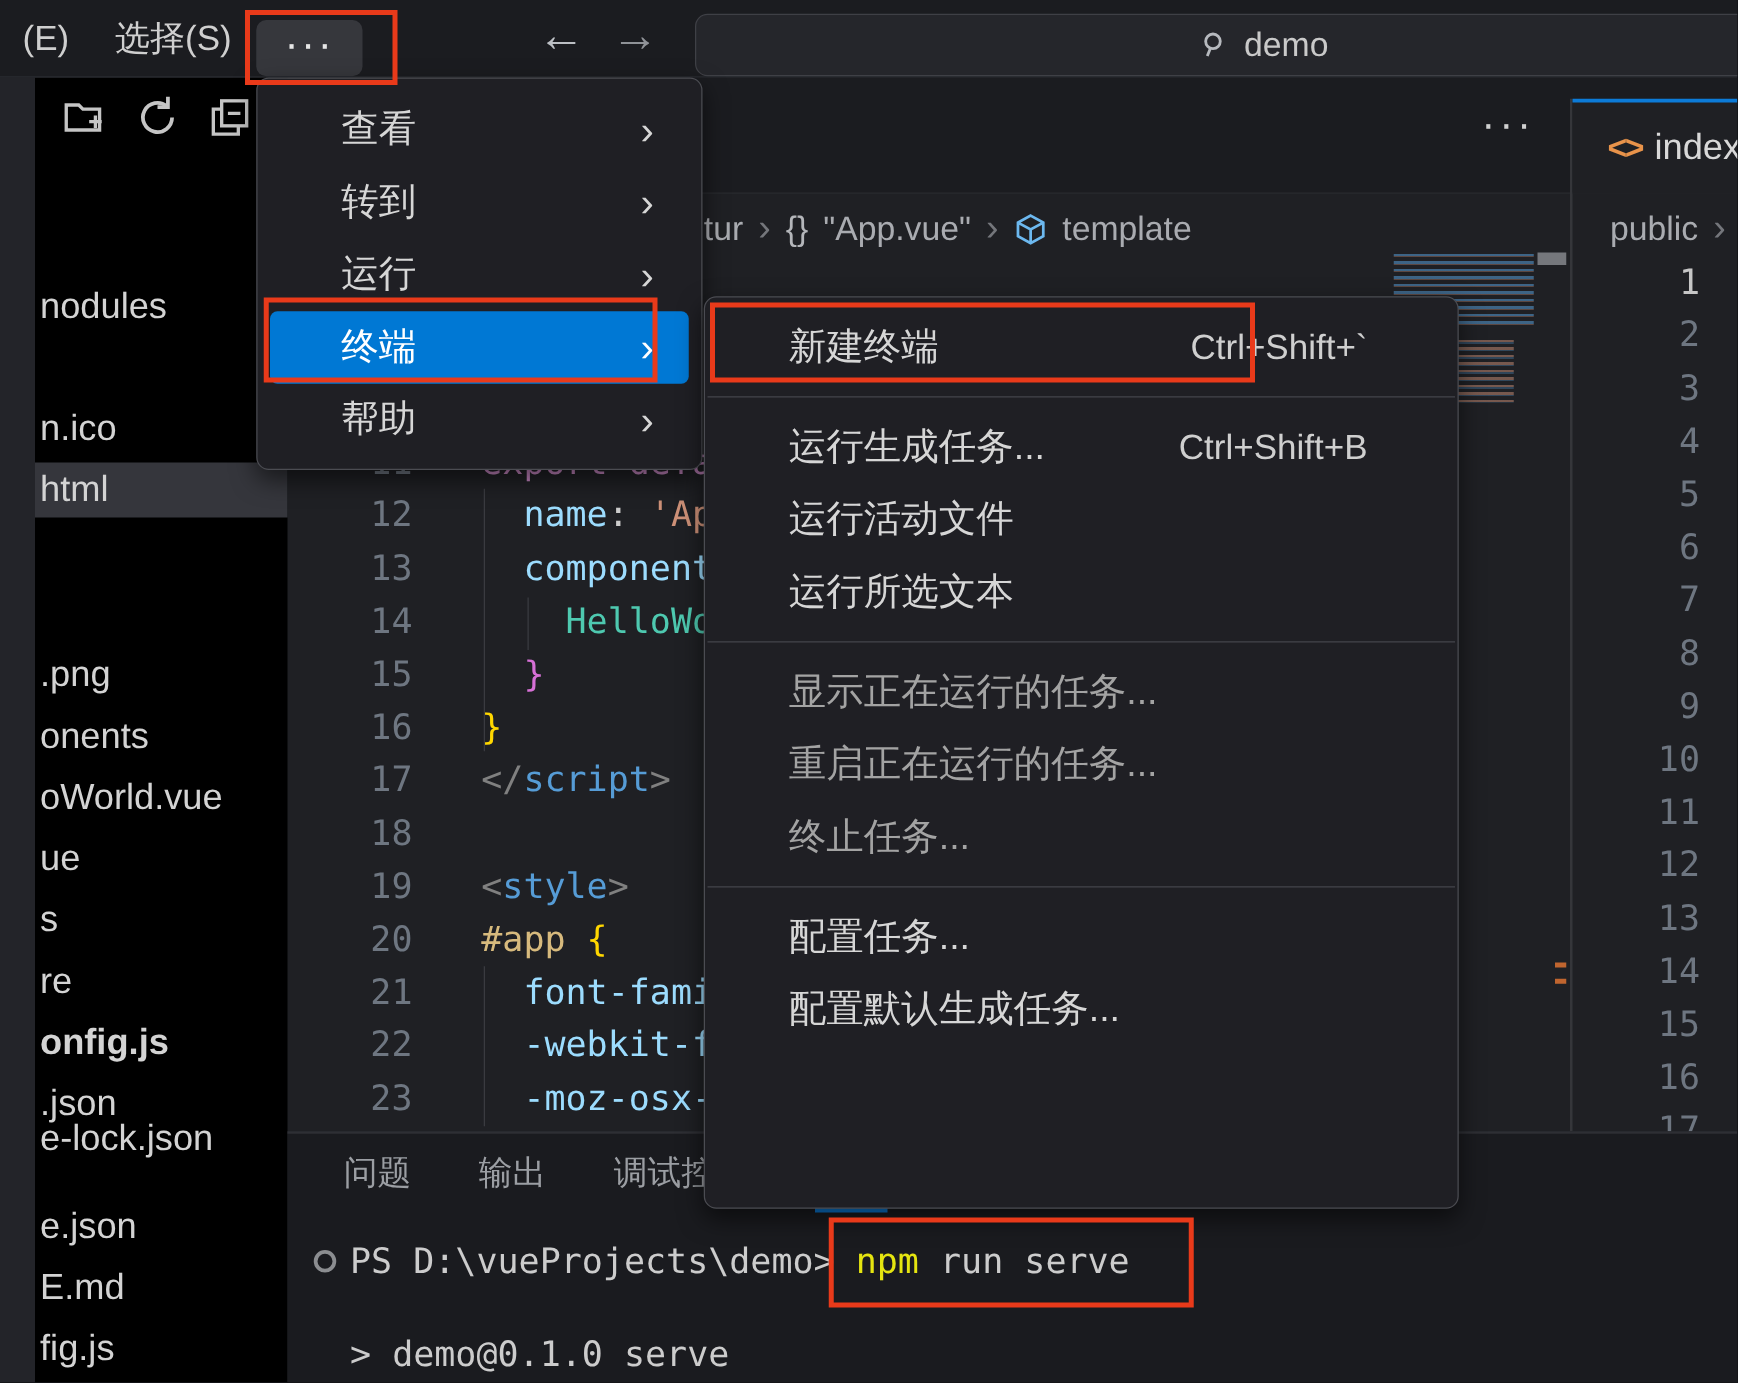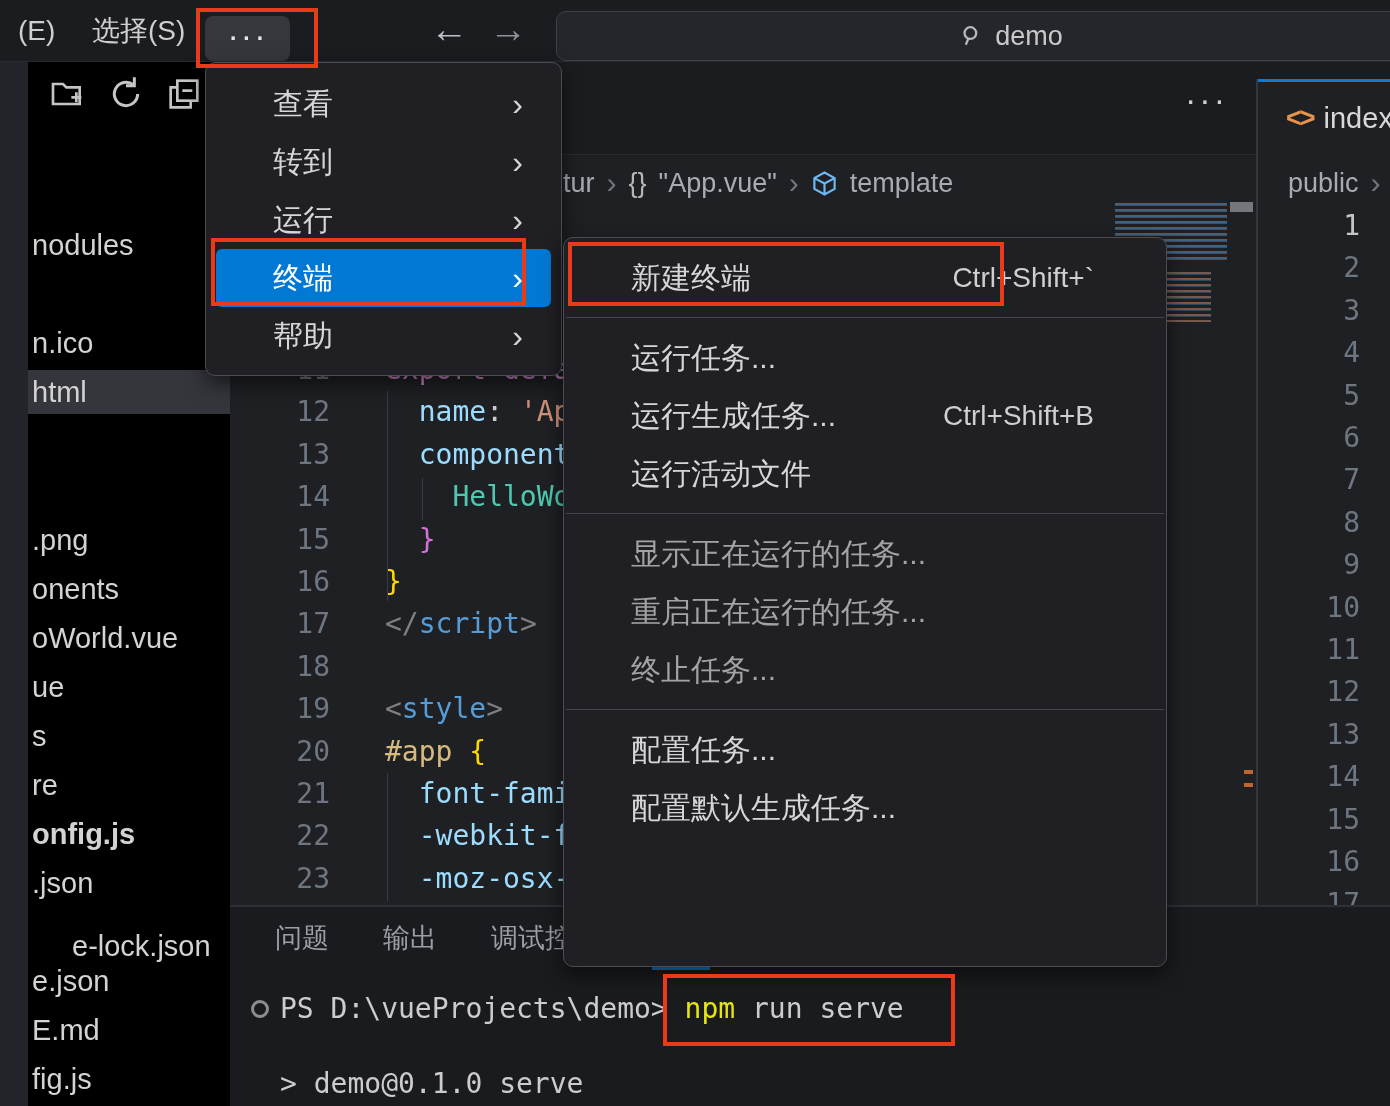--- a/index.html
+++ b/index.html
@@ -131,21 +131,21 @@
         <div class="file-row" style="top: 259px;">n.ico</div>
         <div class="file-row sel" style="top: 308px;">html</div>
         <div class="file-row" style="top: 456px;">.png</div>
         <div class="file-row" style="top: 505px;">onents</div>
         <div class="file-row" style="top: 554px;">oWorld.vue</div>
         <div class="file-row" style="top: 603px;">ue</div>
         <div class="file-row" style="top: 652px;">s</div>
         <div class="file-row" style="top: 701px;">re</div>
         <div class="file-row" style="top: 750px; font-weight: bold;">onfig.js</div>
         <div class="file-row" style="top: 799px;">.json</div>
-        <div class="file-row" style="top: 862px; margin-left: 40px;">e-lock.json</div>
+        <div class="file-row" style="top: 827px;">e-lock.json</div>
         <div class="file-row" style="top: 897px;">e.json</div>
         <div class="file-row" style="top: 946px;">E.md</div>
         <div class="file-row" style="top: 995px;">fig.js</div>
       </div>
   </div>
 
   <div class="abs" id="editor-top">
     <span id="editor-actions">···</span>
   </div>
   <div class="abs" id="breadcrumb">
@@ -249,23 +249,23 @@
       <div class="menu-item"><span>运行</span><span class="chev">›</span></div>
       <div class="menu-item active"><span>终端</span><span class="chev">›</span></div>
       <div class="menu-item"><span>帮助</span><span class="chev">›</span></div>
     </div>
 
   <div class="abs menu" id="submenu">
       <div class="menu-item"><span>新建终端</span><span class="shortcut">Ctrl+Shift+`</span></div>
       <div class="sep-gap">
         <div></div>
       </div>
-      <div class="menu-item"><span>运行任务...</span></div>
       <div class="menu-item"><span>运行生成任务...</span><span class="shortcut">Ctrl+Shift+B</span></div>
       <div class="menu-item"><span>运行活动文件</span></div>
+      <div class="menu-item"><span>运行所选文本</span></div>
       <div class="sep-gap">
         <div></div>
       </div>
       <div class="menu-item disabled"><span>显示正在运行的任务...</span></div>
       <div class="menu-item disabled"><span>重启正在运行的任务...</span></div>
       <div class="menu-item disabled"><span>终止任务...</span></div>
       <div class="sep-gap">
         <div></div>
       </div>
       <div class="menu-item"><span>配置任务...</span></div>

